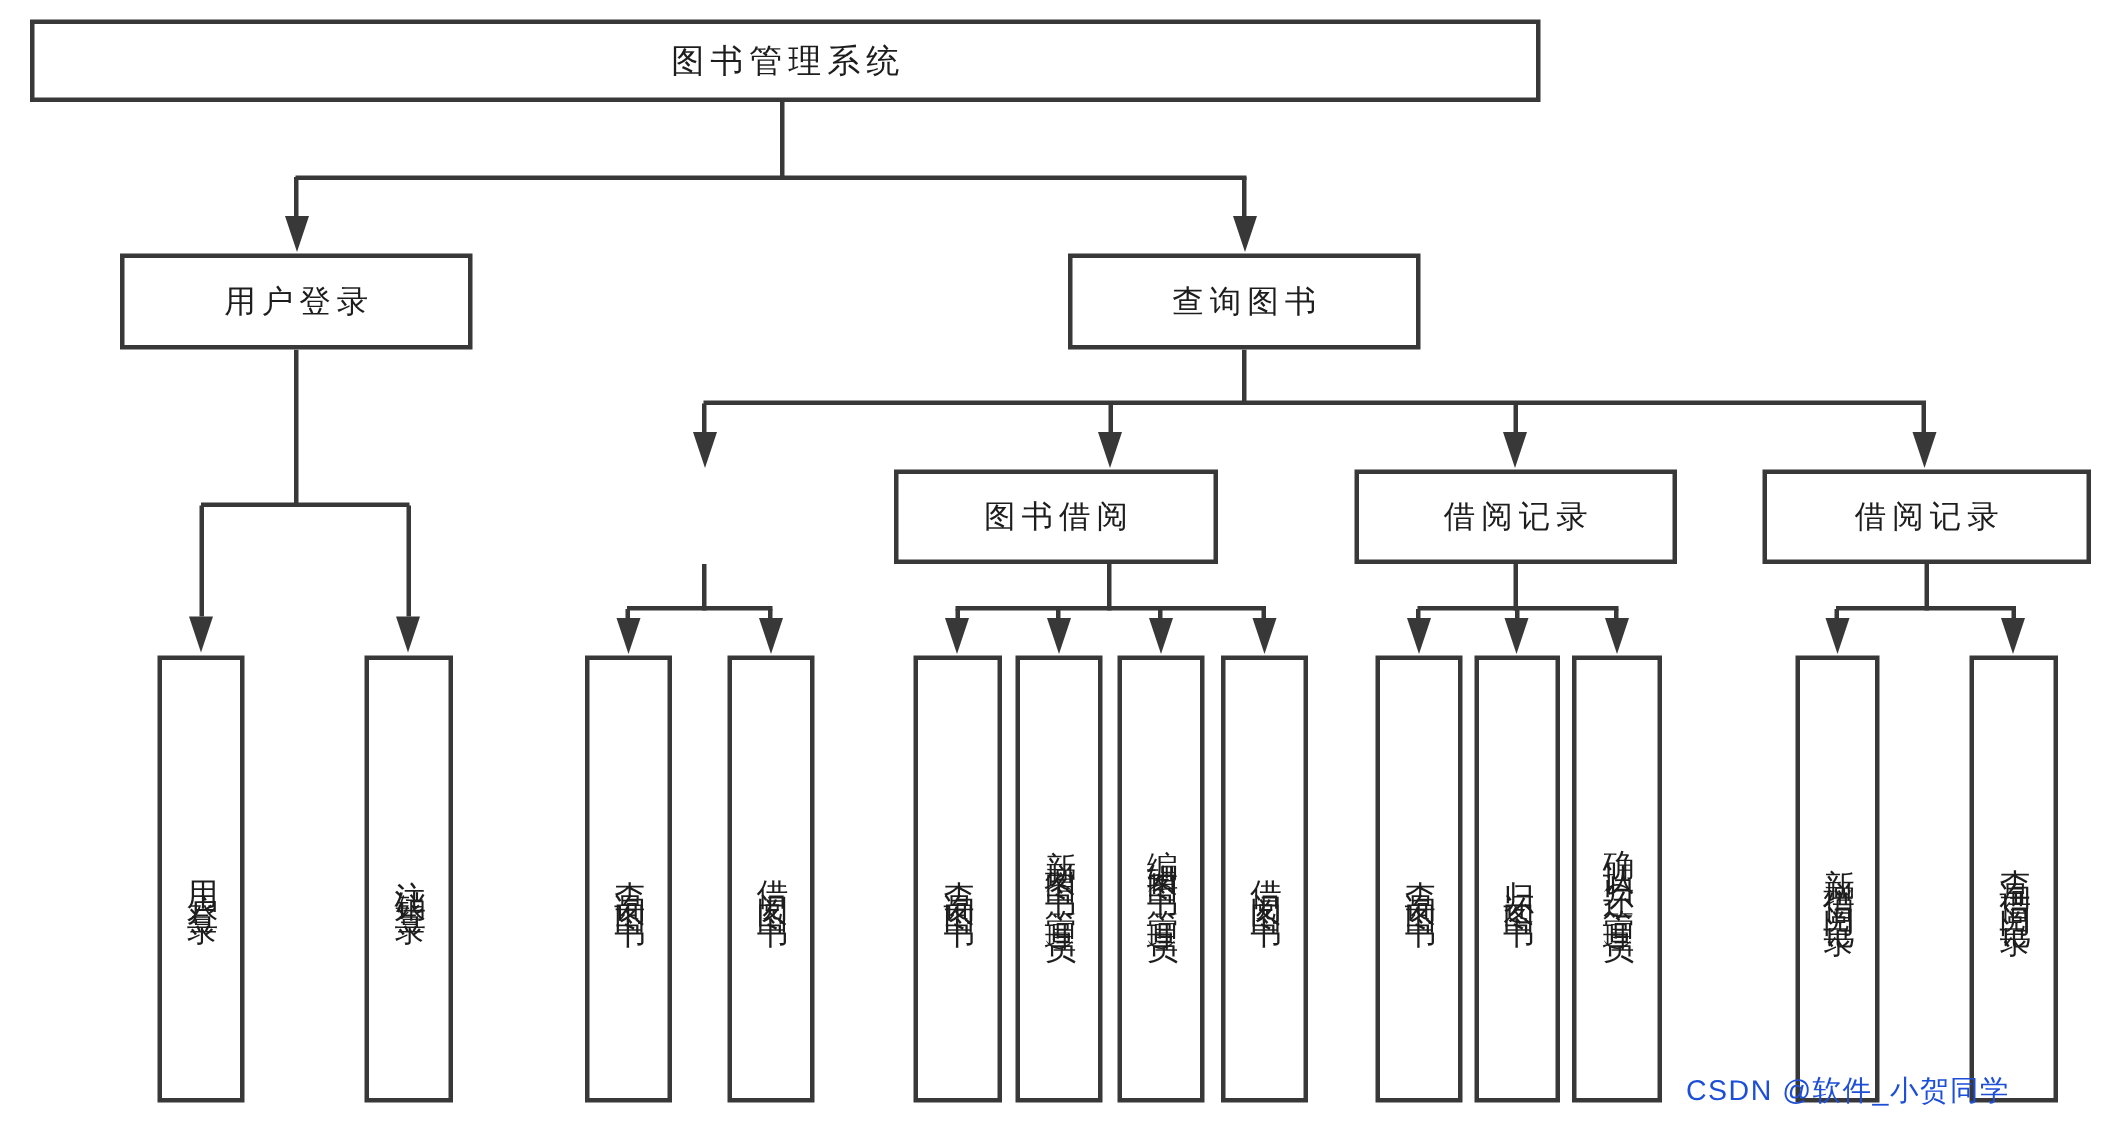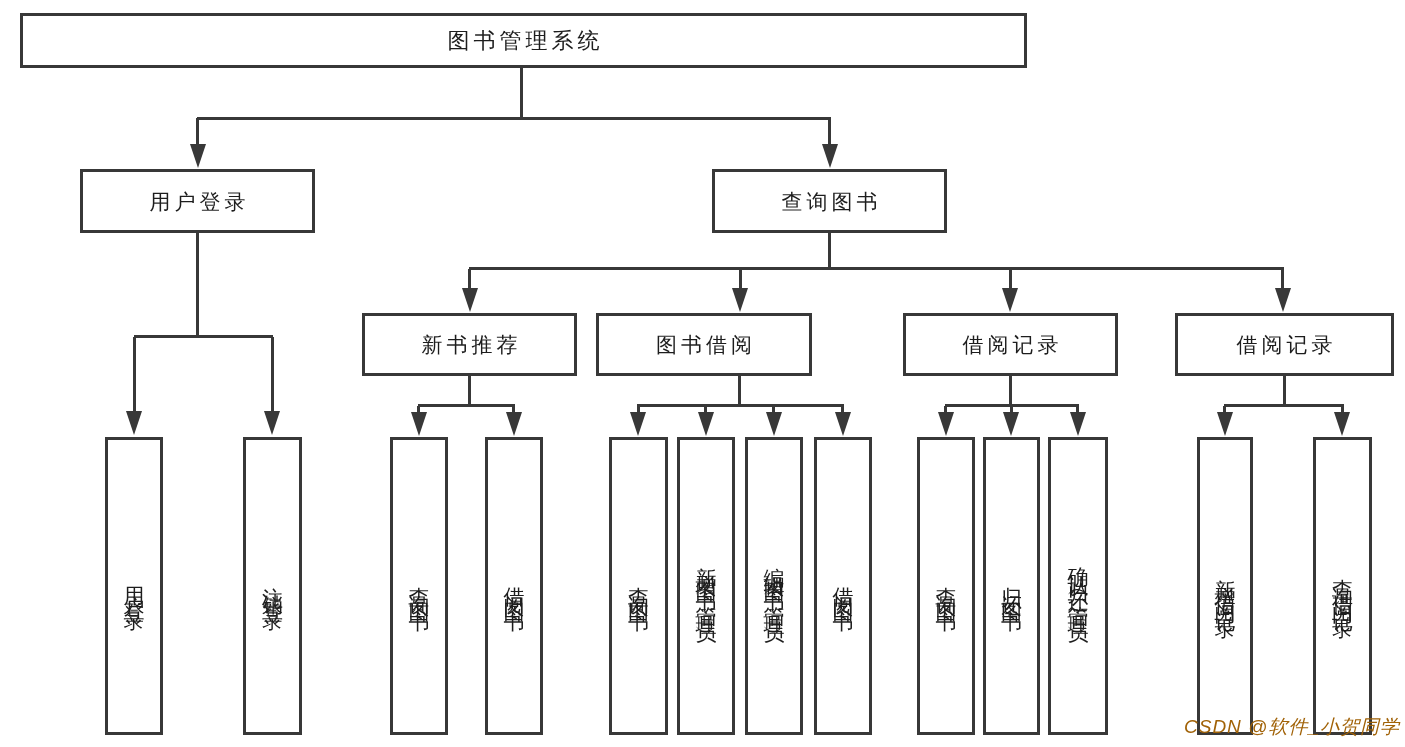--- a/index.html
+++ b/index.html
@@ -23,44 +23,41 @@
     white-space:nowrap;
   }
   .vl{position:absolute;width:3px;background:#383838;z-index:1;}
   .hl{position:absolute;height:3px;background:#383838;z-index:1;}
   .ar{
     position:absolute;width:0;height:0;z-index:1;
     border-left:8px solid transparent;border-right:8px solid transparent;
     border-top:24px solid #383838;
   }
   .watermark{
-    position:absolute;left:1184px;top:714px;z-index:5;
-    font-size:19px;letter-spacing:1px;color:#a16207;white-space:nowrap;font-style:italic;
+    position:absolute;left:1124px;top:714px;z-index:5;
+    font-size:19px;letter-spacing:1px;color:#1d4ed8;white-space:nowrap;
   }
 </style>
 </head>
 <body>
 
 <div class="stage">
 
   <div class="box root" style="left:20px;top:13px;width:1007px;height:55px">
     <span class="hlabel">图书管理系统</span>
   </div>
 
   <div class="box" style="left:80px;top:169px;width:235px;height:64px">
     <span class="hlabel">用户登录</span>
   </div>
 
   <div class="box" style="left:712px;top:169px;width:235px;height:64px">
     <span class="hlabel">查询图书</span>
   </div>
 
-  <div class="box" style="left:362px;top:313px;width:215px;height:63px">
-    <span class="hlabel">新书推荐</span>
-  </div>
 
   <div class="box" style="left:596px;top:313px;width:216px;height:63px">
     <span class="hlabel">图书借阅</span>
   </div>
 
   <div class="box" style="left:903px;top:313px;width:215px;height:63px">
     <span class="hlabel">借阅记录</span>
   </div>
 
   <div class="box" style="left:1175px;top:313px;width:219px;height:63px">

